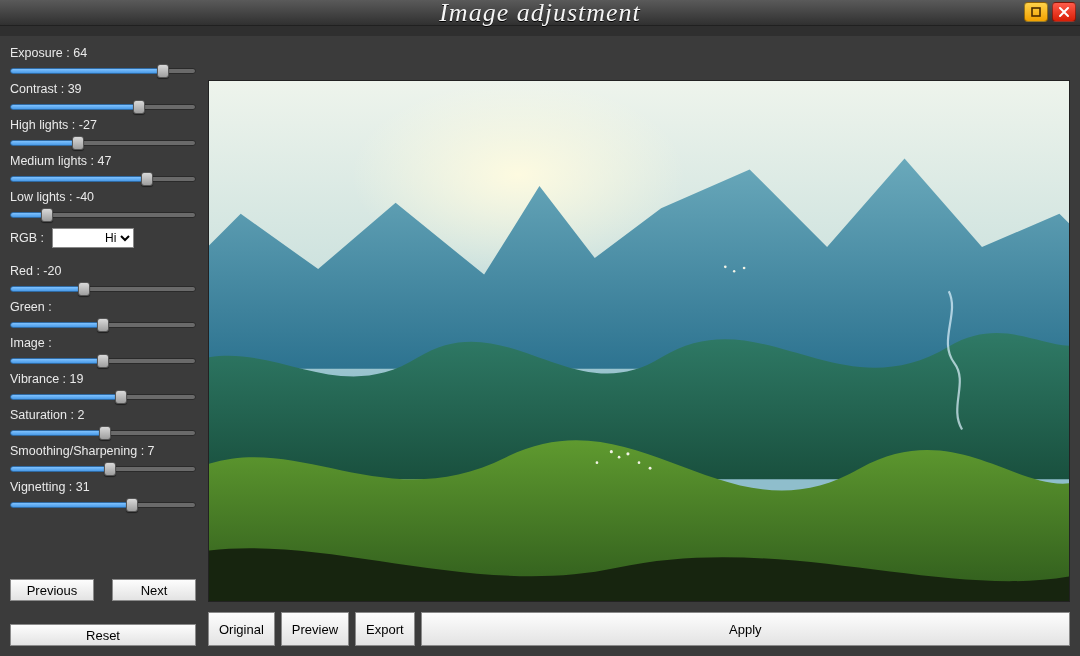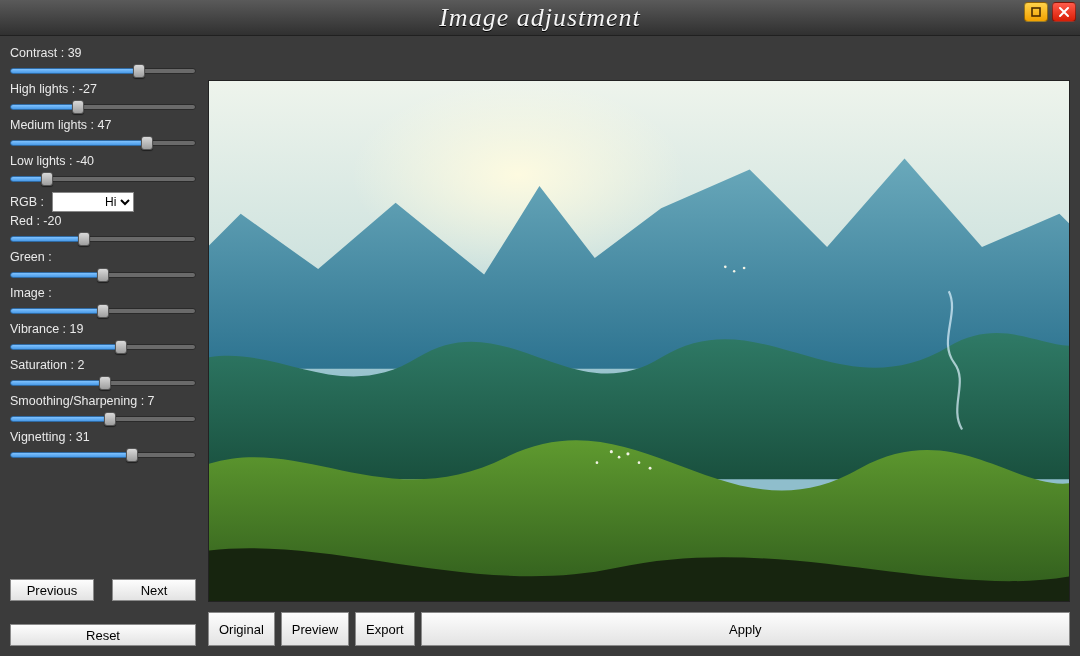--- a/index.html
+++ b/index.html
@@ -2,21 +2,21 @@
 <html><head>
 <meta charset="utf-8">
 <style>
   * { box-sizing: border-box; margin: 0; padding: 0; }
   html, body { width: 1080px; height: 656px; overflow: hidden; font-family: Arial, Helvetica, sans-serif; }
   body { background: #2f2f2f; }
 
   
   .titlebar {
     position: relative;
-    height: 36px;
+    height: 26px;
     background: linear-gradient(#5a5a5a, #303030);
     border-bottom: 1px solid #202020;
     display: flex;
     align-items: center;
     justify-content: center;
   }
   .title-text {
     font-family: "Brush Script MT", "Segoe Script", cursive;
     font-size: 26px;
     font-style: italic;
@@ -100,21 +100,21 @@
     box-shadow: 0 1px 1px rgba(0,0,0,.5);
   }
 
   
   .rgb-row {
     display: flex;
     align-items: center;
     gap: 8px;
     color: #eaeaea;
     font-size: 12.5px;
-    margin: 4px 0 2px;
+    margin: 4px 0 16px;
   }
   .rgb-row select {
     flex: 0 0 auto;
     width: 82px;
     font-size: 12px;
     height: 20px;
     background: #fff;
     border: 1px solid #888;
     padding-left: 48px;
   }
@@ -169,20 +169,28 @@
       <svg viewBox="0 0 12 12">
           <path d="M2 2 L10 10 M10 2 L2 10" stroke="#fff" stroke-width="2" stroke-linecap="round"></path>
         </svg>
     </div>
   </div>
 </div>
 
 <div class="work">
   <div class="sidebar">
     <div class="sliders" id="sliders-mount">
+        <div class="slider-row">
+          <div class="slider-label">Exposure : 64</div>
+          <div class="slider">
+            <div class="track"></div>
+            <div class="fill" style="width: 82%;"></div>
+            <div class="thumb" style="left: 82%;"></div>
+          </div>
+        </div>
         <div class="slider-row">
           <div class="slider-label">Contrast : 39</div>
           <div class="slider">
             <div class="track"></div>
             <div class="fill" style="width: 69.5%;"></div>
             <div class="thumb" style="left: 69.5%;"></div>
           </div>
         </div>
         <div class="slider-row">
           <div class="slider-label">High lights : -27</div>

